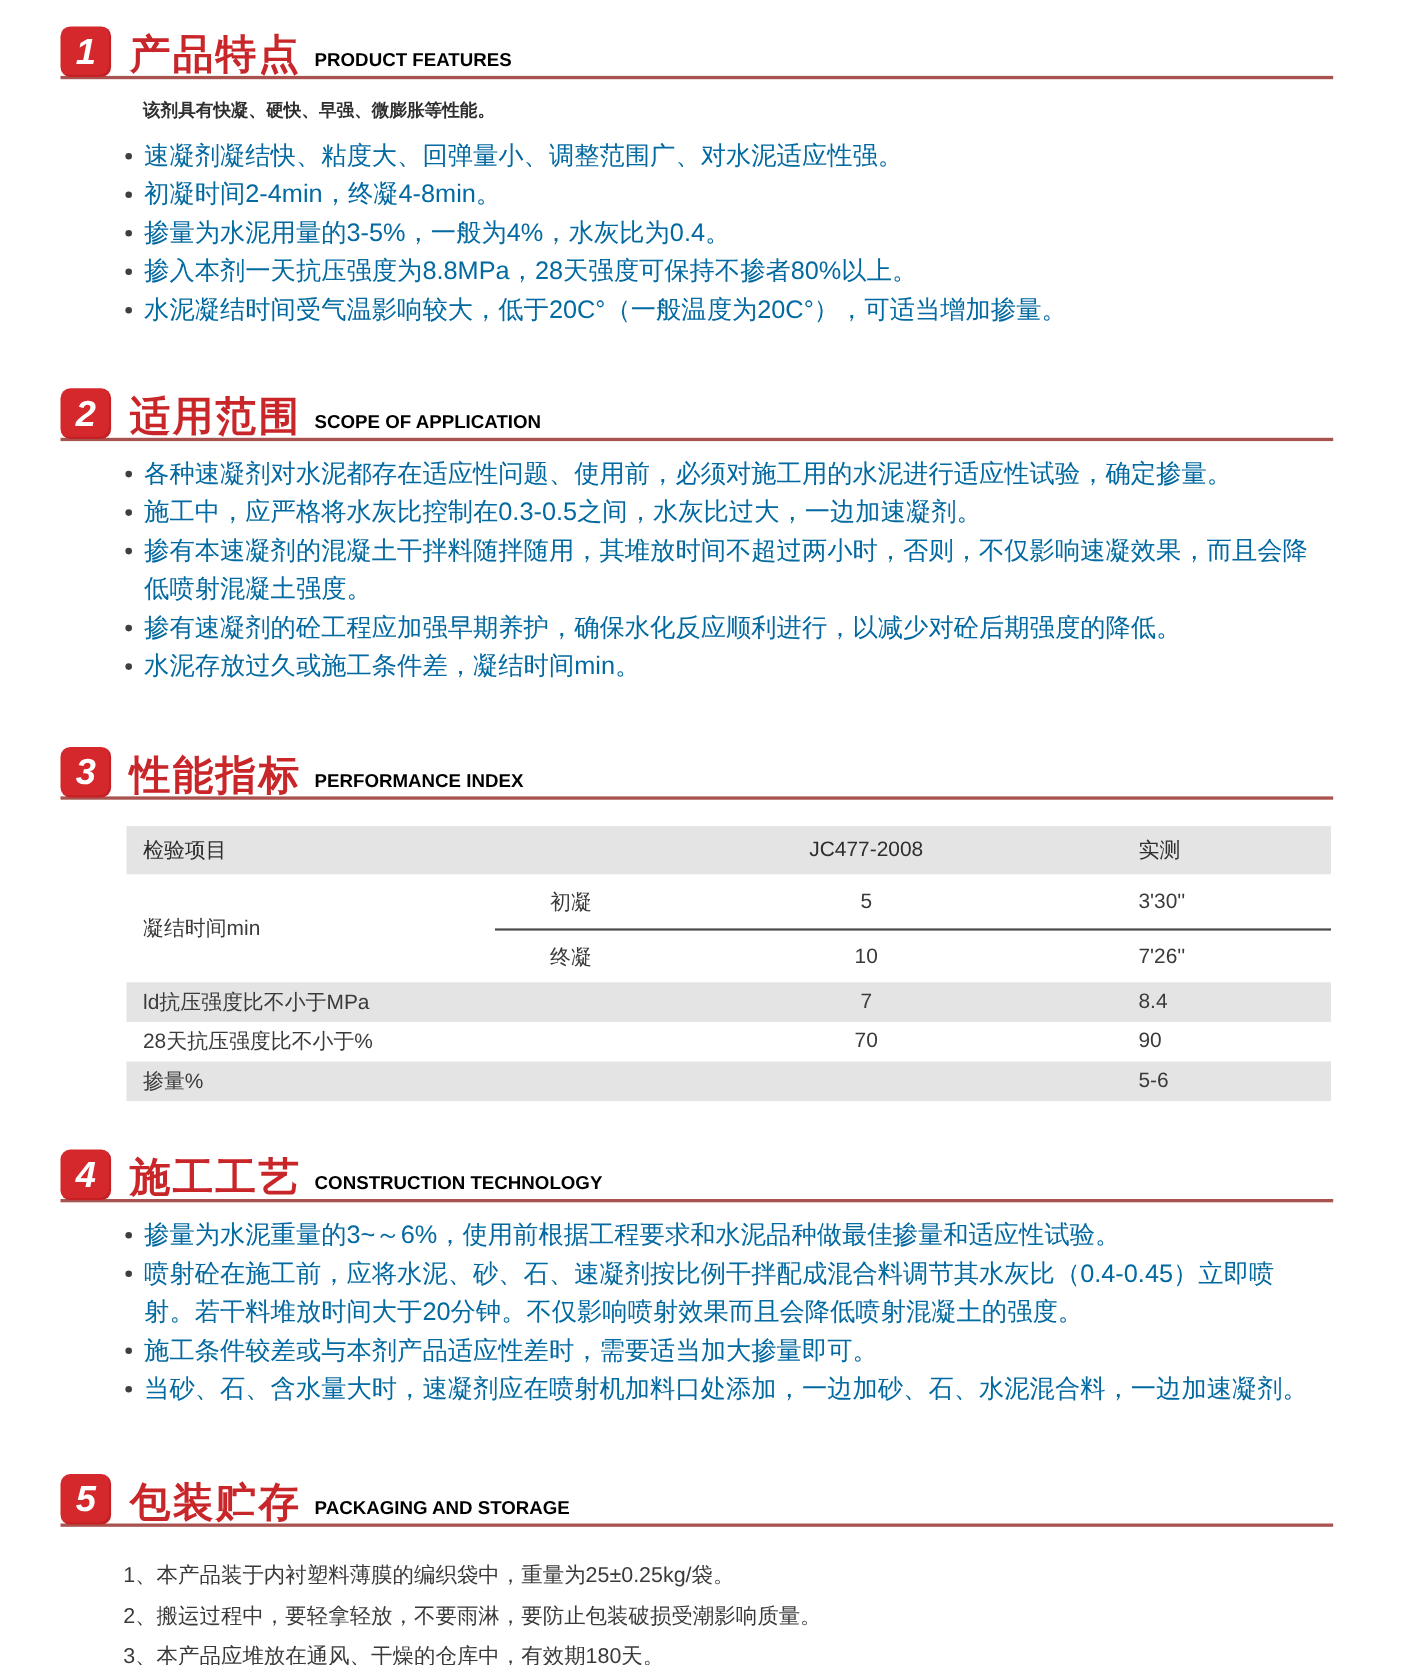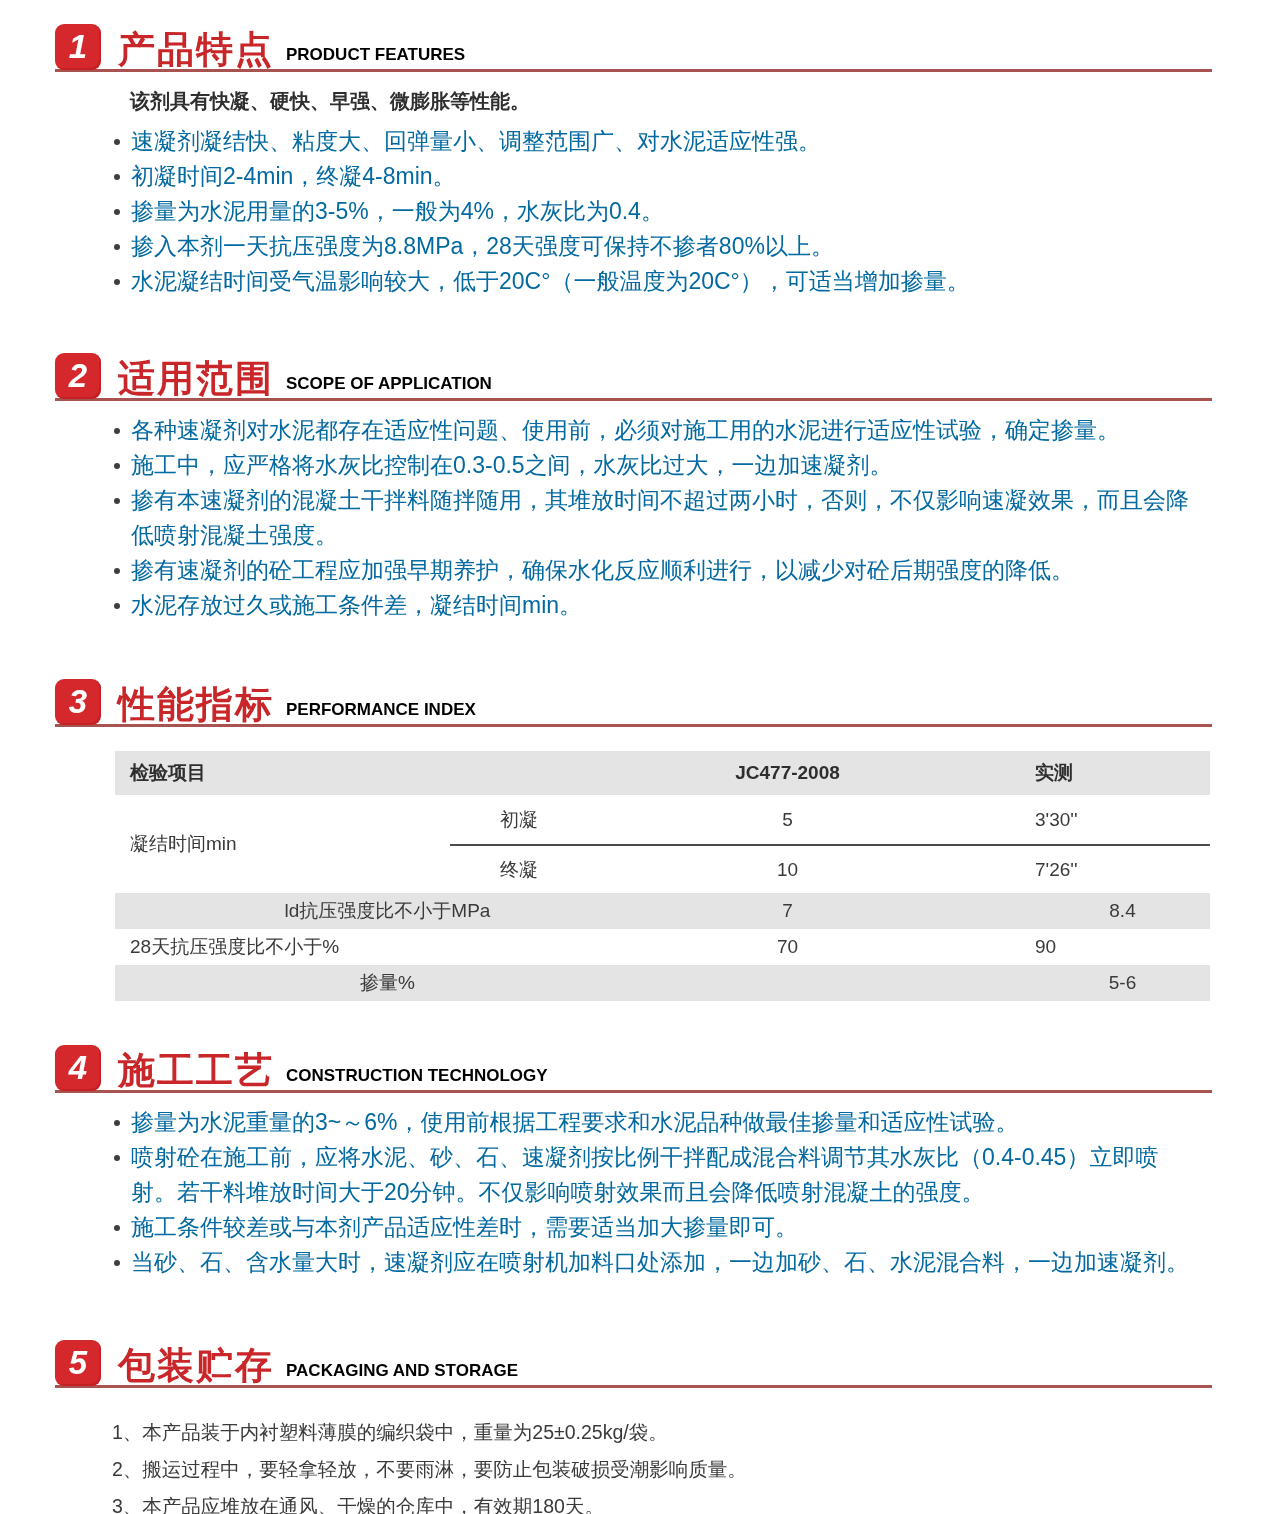--- a/index.html
+++ b/index.html
@@ -54,21 +54,21 @@
     color: #000000;
     font-size: 17px;
     font-weight: bold;
     padding-bottom: 4px;
     white-space: nowrap;
   }
 
   
   .intro {
     margin: 16px 0 0 130px;
-    font-size: 20px;
+    font-size: 16px;
     font-weight: bold;
     color: #2f2f2f;
     line-height: 26px;
   }
   ul.bullets {
     list-style: none;
     margin: 10px 0 0 112px;
     padding: 0;
     width: 1085px;
     font-size: 23px;
@@ -109,21 +109,21 @@
     width: 1095px;
     font-size: 19px;
     color: #3a3a3a;
   }
   .t-head {
     display: grid;
     grid-template-columns: 530px 285px 1fr;
     height: 44px;
     align-items: center;
     background: #e4e4e4;
-    font-weight: bold;
+    font-weight: normal;
     color: #2e2e2e;
   }
   .t-head .c1 { padding-left: 15px; }
   .t-head .c2 { justify-self: center; }
   .t-head .c3 { padding-left: 105px; }
 
   .t-settings {
     display: grid;
     grid-template-columns: 335px 1fr;
     background: #ffffff;
@@ -143,21 +143,21 @@
   .t-sub .sub-name { padding-left: 50px; }
   .t-sub .sub-std { justify-self: center; }
   .t-sub .sub-meas { padding-left: 105px; }
 
   .t-row {
     display: grid;
     grid-template-columns: 530px 285px 1fr;
     height: 36px;
     align-items: center;
   }
-  .t-row.gray { background: #e4e4e4; text-align: center; }
+  .t-row.gray { background: #e4e4e4; }
   .t-row .c1 { padding-left: 15px; }
   .t-row .c2 { justify-self: center; }
   .t-row .c3 { padding-left: 105px; }
 </style>
 </head>
 <body>
 
 <div class="page">
 
   <section id="s1">

